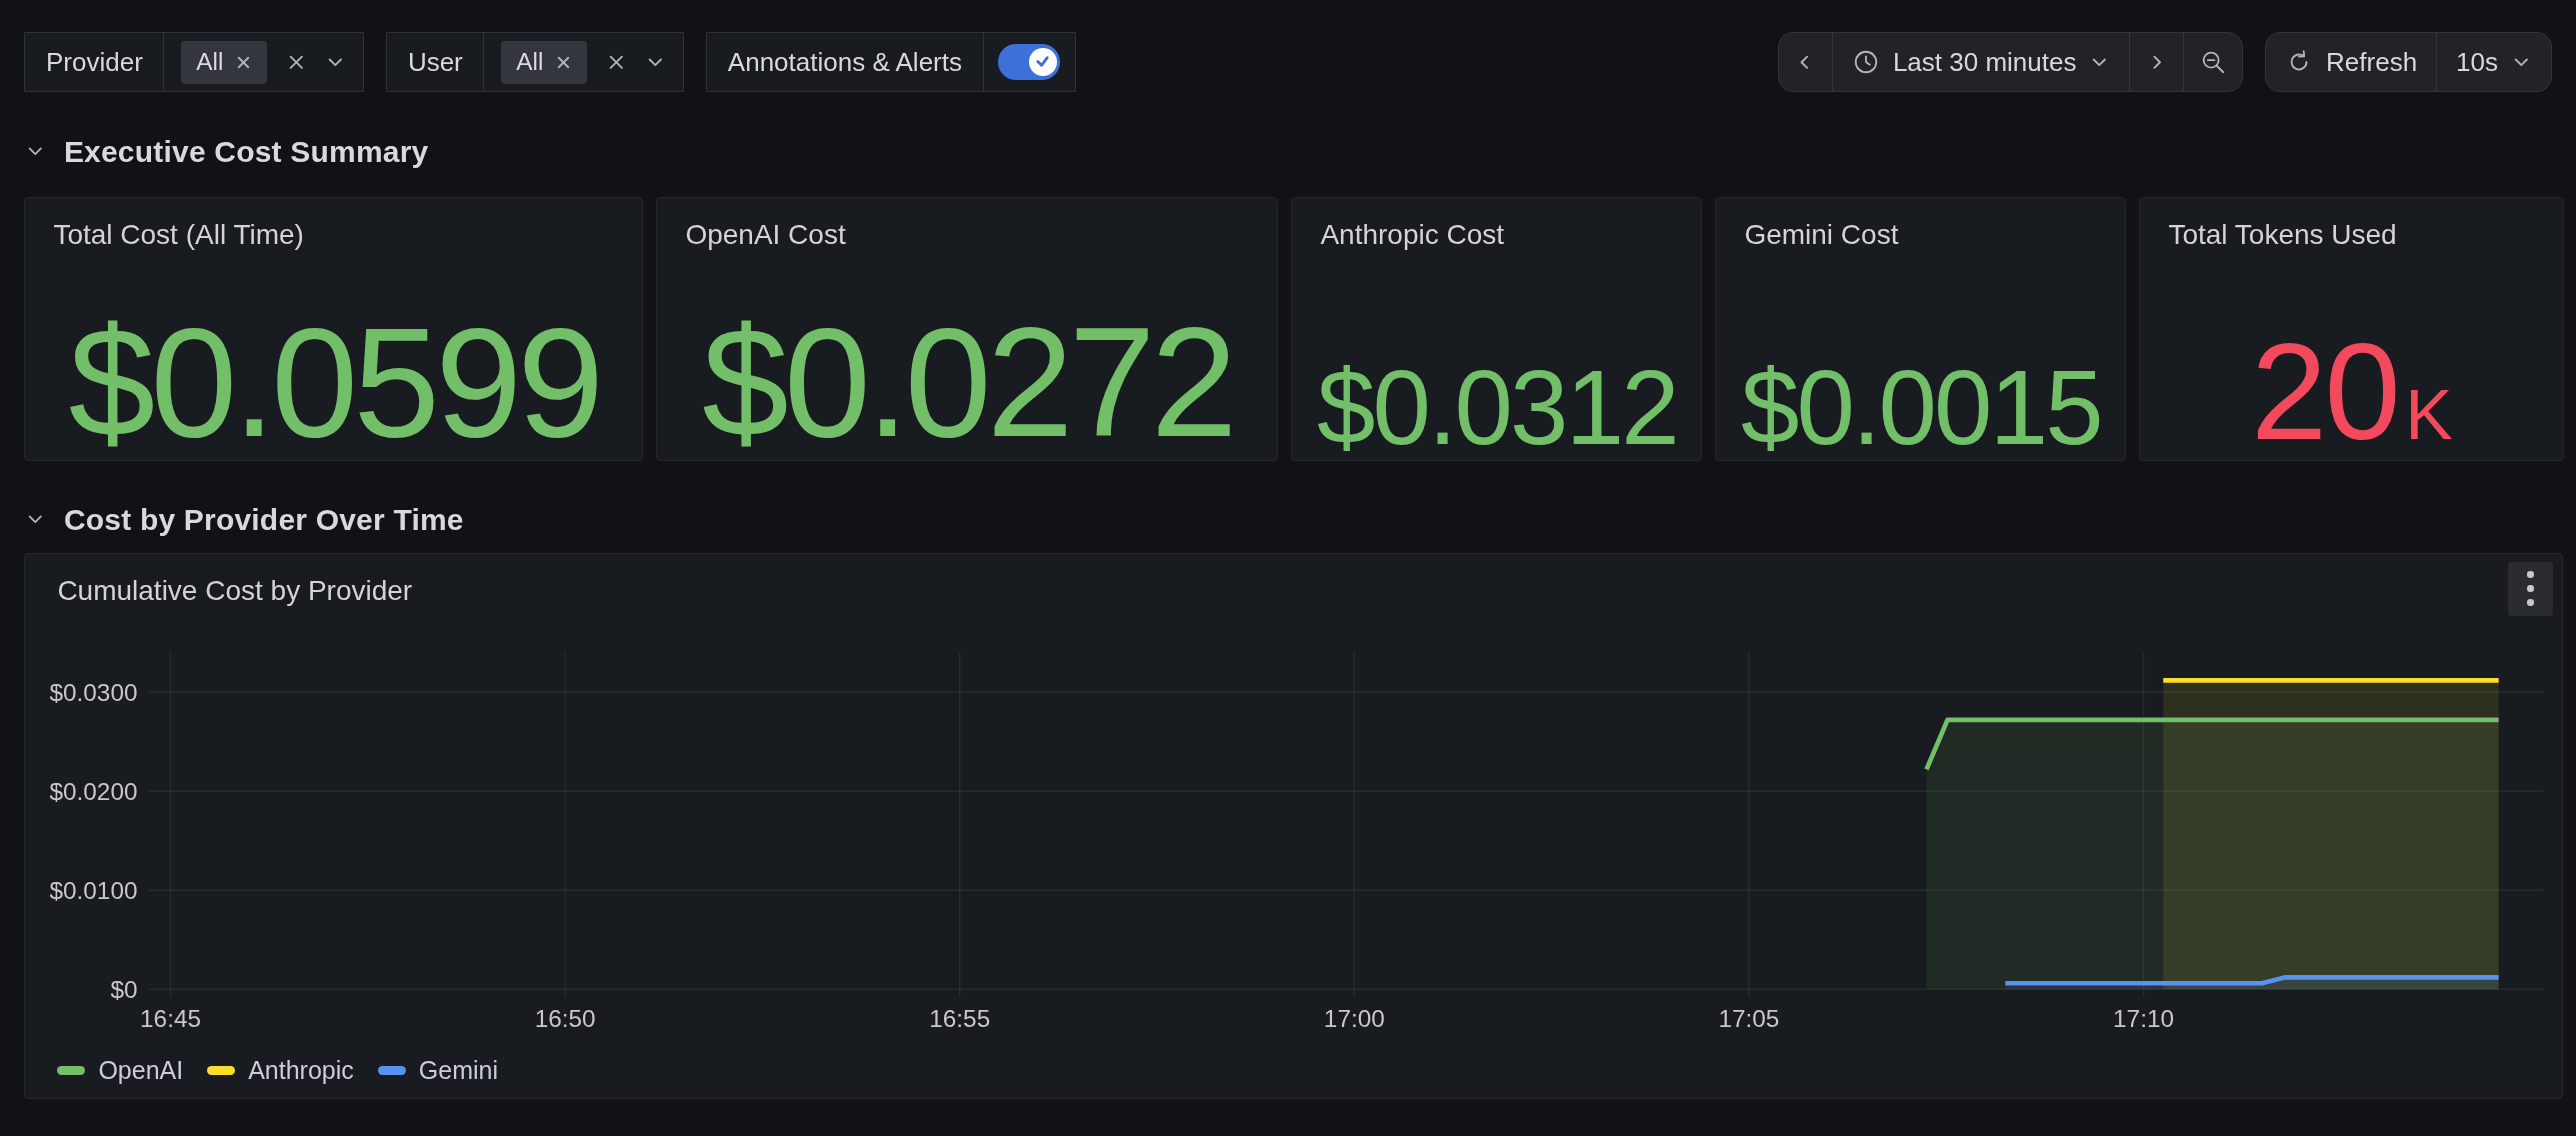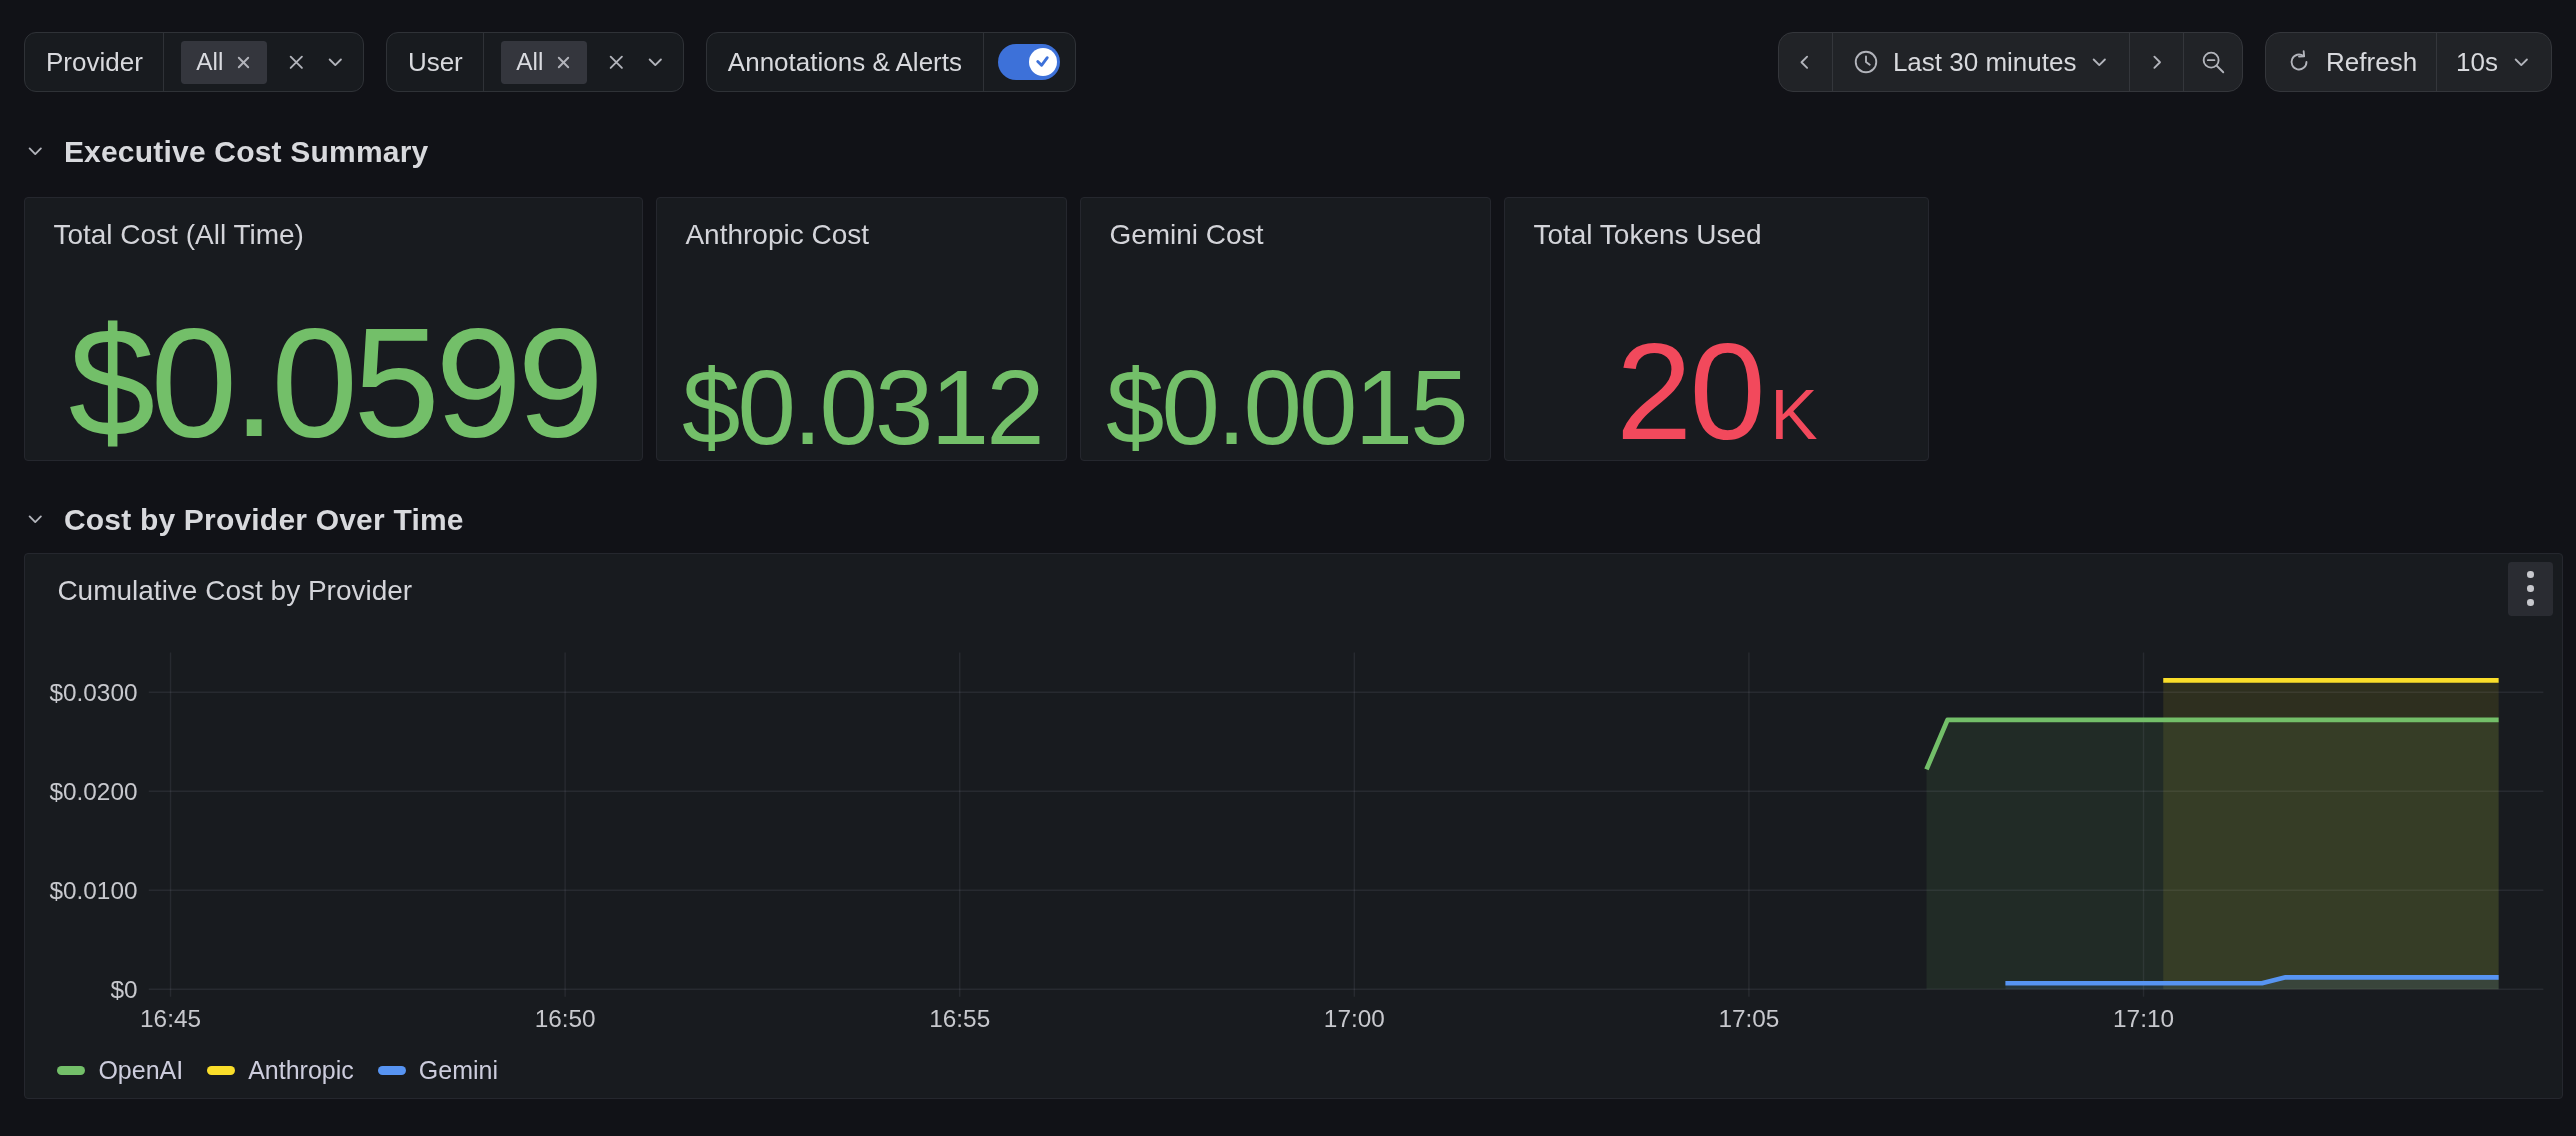--- a/index.html
+++ b/index.html
@@ -6,21 +6,21 @@
   html,body { background:#0f1116; }
   body { width:2576px; height:1136px; overflow:hidden;
          font-family:"Liberation Sans", sans-serif; color:#C7C8CD; }
   #root { position:relative; width:2576px; height:1136px; background:#111217; }
 
   
   .toolbar { position:absolute; top:32px; left:24.4px; right:24.4px; height:60px;
              display:flex; justify-content:space-between; align-items:center; }
   .tb-left, .tb-right { display:flex; gap:22.5px; align-items:center; }
   .tb-group { display:flex; align-items:center; height:60px;
-              background:#181B1F; border:0.9px solid #2F3237; border-radius:12px; }
+              background:#181B1F; border:0.9px solid #2F3237; border-radius:1px; }
   .tb-label { padding:0 20.6px; font-size:26px; color:#D8D9DD; white-space:nowrap; }
   .tb-divider { width:0.9px; height:58px; background:#2F3237; }
   .filter-value { display:flex; align-items:center; gap:19px; padding:0 17px; }
   .chip { display:flex; align-items:center; gap:11.2px; background:#34363D;
           border-radius:3.7px; padding:7.5px 15px; font-size:24.4px; color:#DADBE0; }
   .icon { display:inline-flex; align-items:center; justify-content:center; }
   .toggle-wrap { padding:0 15px; display:flex; align-items:center; }
   .toggle { position:relative; width:62px; height:36px; border-radius:18px; background:#3D71D9; }
   .toggle-knob { position:absolute; top:3.7px; right:3.7px; width:28px; height:28px;
                  border-radius:50%; background:#FFFFFF; display:flex;
@@ -201,20 +201,28 @@
       </svg>
     <span class="section-title">Executive Cost Summary</span>
   </div>
 
   <div class="stat-row">
     <div class="panel stat-panel w1">
       <div class="stat-title">Total Cost (All Time)</div>
       <div class="stat-value-wrap">
           <div class="stat-value val-large" style="color: rgb(115, 191, 105);">
             <span>$0.0599</span>
+          </div>
+        </div>
+    </div>
+    <div class="panel stat-panel w2">
+      <div class="stat-title">OpenAI Cost</div>
+      <div class="stat-value-wrap">
+          <div class="stat-value val-large" style="color: rgb(115, 191, 105);">
+            <span>$0.0272</span>
           </div>
         </div>
     </div>
     <div class="panel stat-panel w3">
       <div class="stat-title">Anthropic Cost</div>
       <div class="stat-value-wrap">
           <div class="stat-value val-small" style="color: rgb(115, 191, 105);">
             <span>$0.0312</span>
           </div>
         </div>

